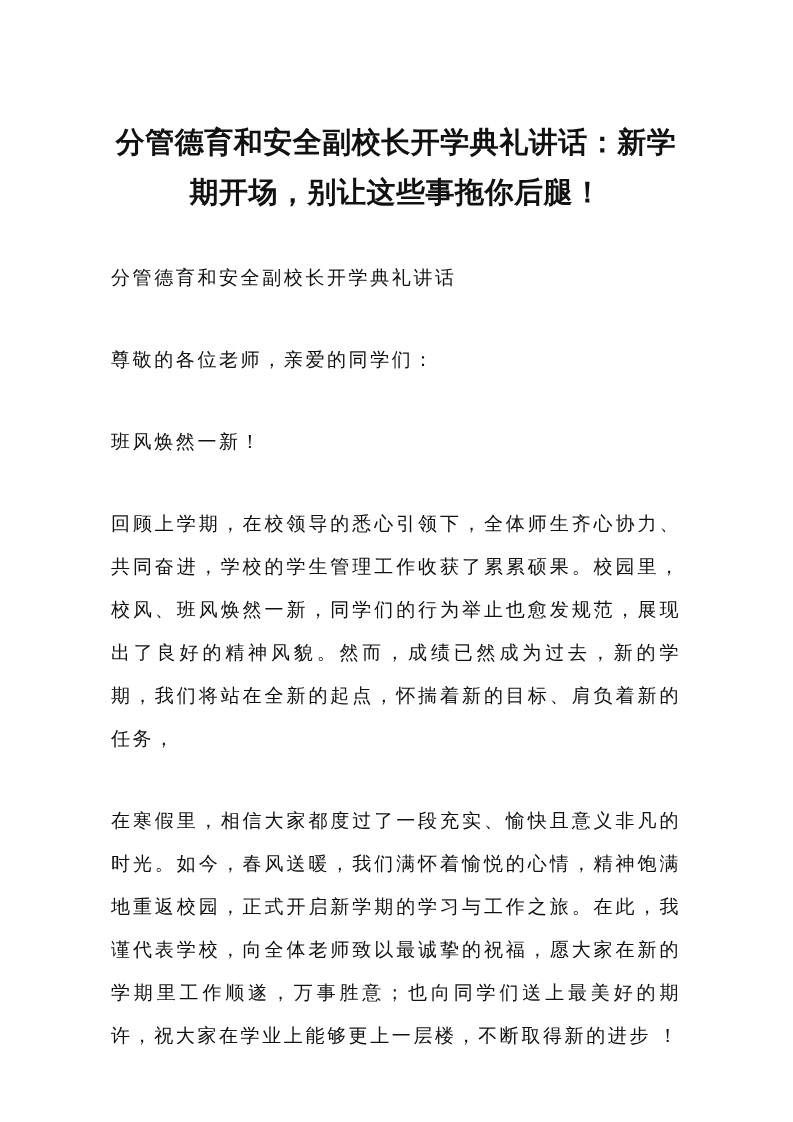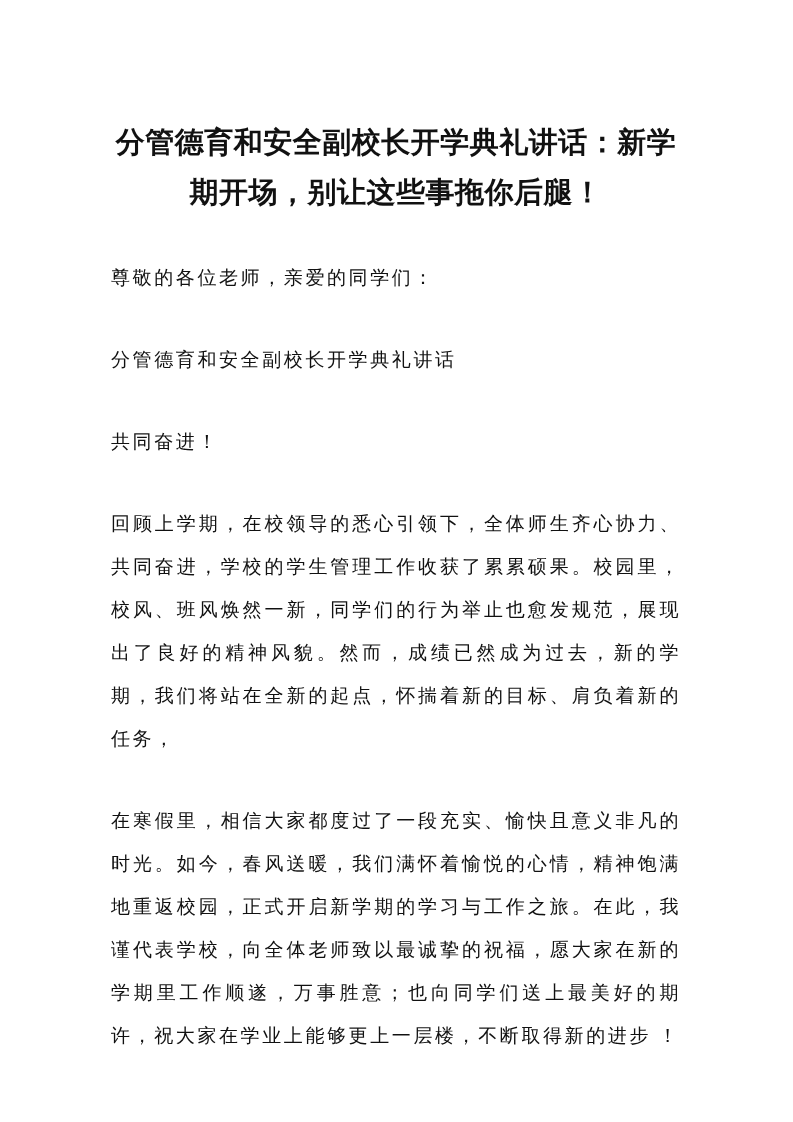--- a/index.html
+++ b/index.html
@@ -37,22 +37,22 @@
     text-align: justify;
     text-justify: inter-character;
   }
 </style>
 </head>
 <body>
 
 <div class="page">
   <h1 class="doc-title">分管德育和安全副校长开学典礼讲话：新学期开场，别让这些事拖你后腿！</h1>
 
+  <p class="para">分管德育和安全副校长开学典礼讲话</p>
+
   <p class="para">尊敬的各位老师，亲爱的同学们：</p>
 
-  <p class="para">分管德育和安全副校长开学典礼讲话</p>
-
-  <p class="para">共同奋进！</p>
+  <p class="para">班风焕然一新！</p>
 
   <p class="para">回顾上学期，在校领导的悉心引领下，全体师生齐心协力、共同奋进，学校的学生管理工作收获了累累硕果。校园里，校风、班风焕然一新，同学们的行为举止也愈发规范，展现出了良好的精神风貌。然而，成绩已然成为过去，新的学期，我们将站在全新的起点，怀揣着新的目标、肩负着新的任务，</p>
 
   <p class="para">在寒假里，相信大家都度过了一段充实、愉快且意义非凡的时光。如今，春风送暖，我们满怀着愉悦的心情，精神饱满地重返校园，正式开启新学期的学习与工作之旅。在此，我谨代表学校，向全体老师致以最诚挚的祝福，愿大家在新的学期里工作顺遂，万事胜意；也向同学们送上最美好的期许，祝大家在学业上能够更上一层楼，不断取得新的进步 ！</p>
 </div>
 
 </body></html>

